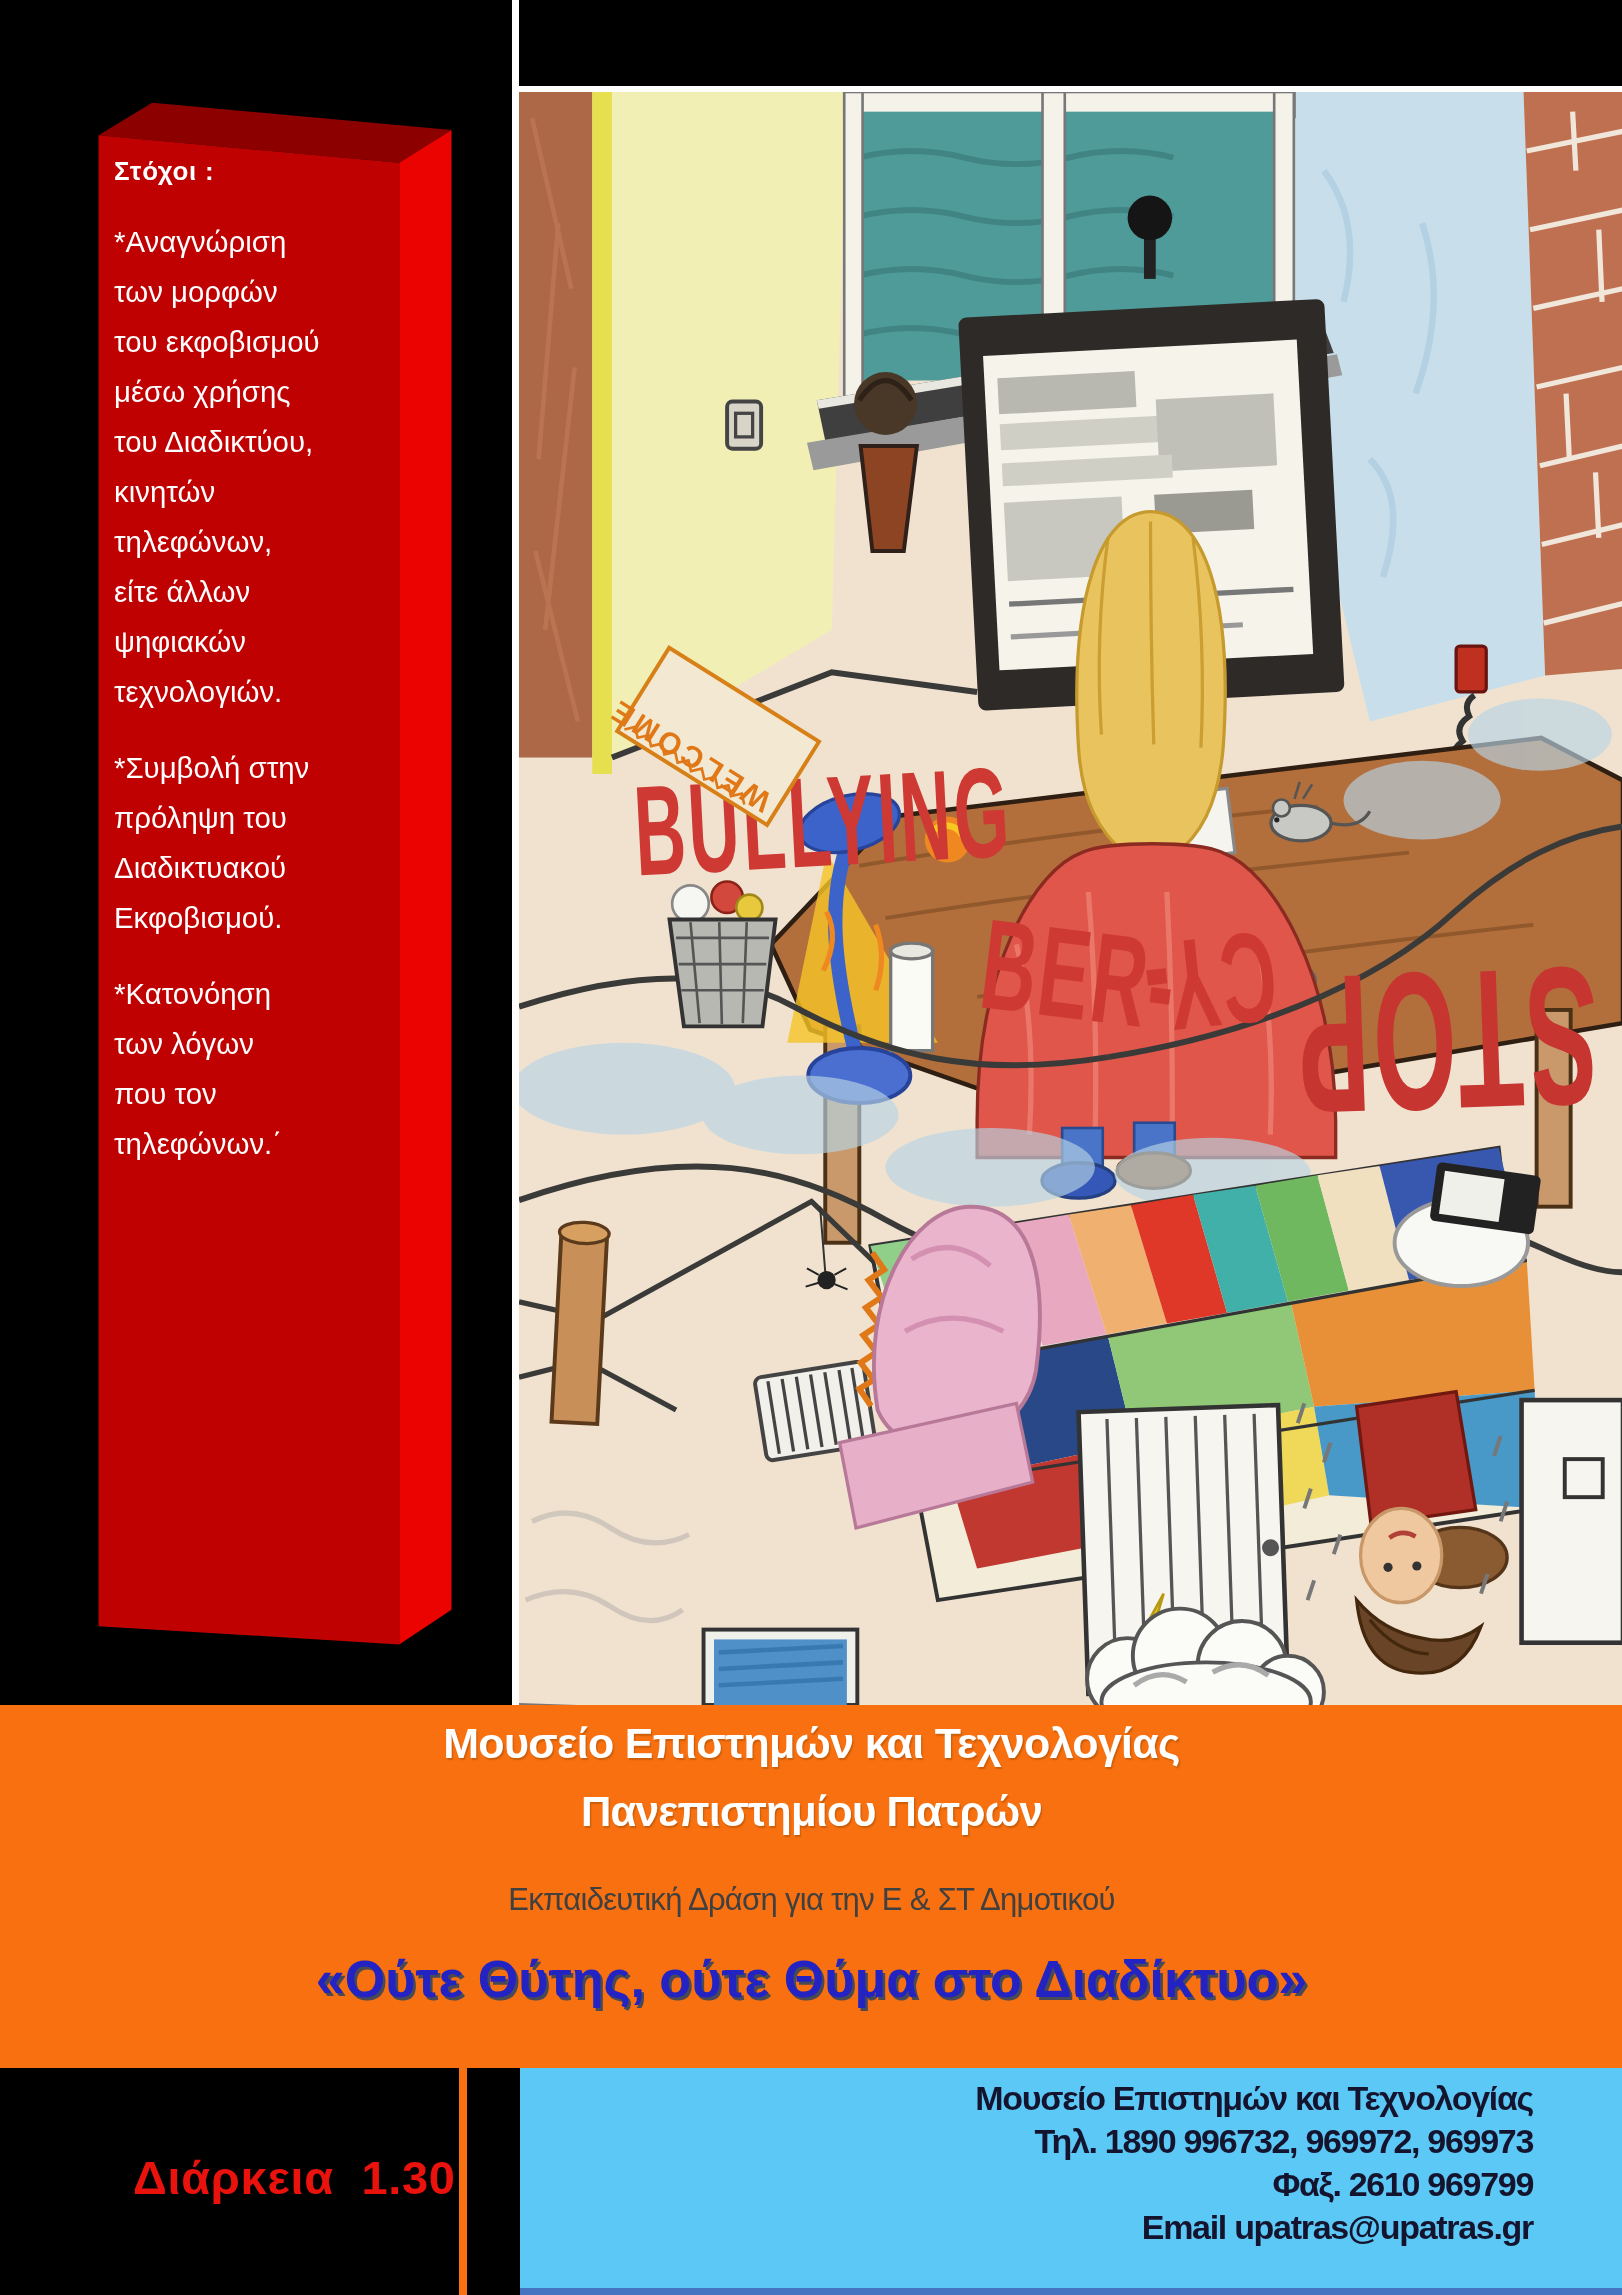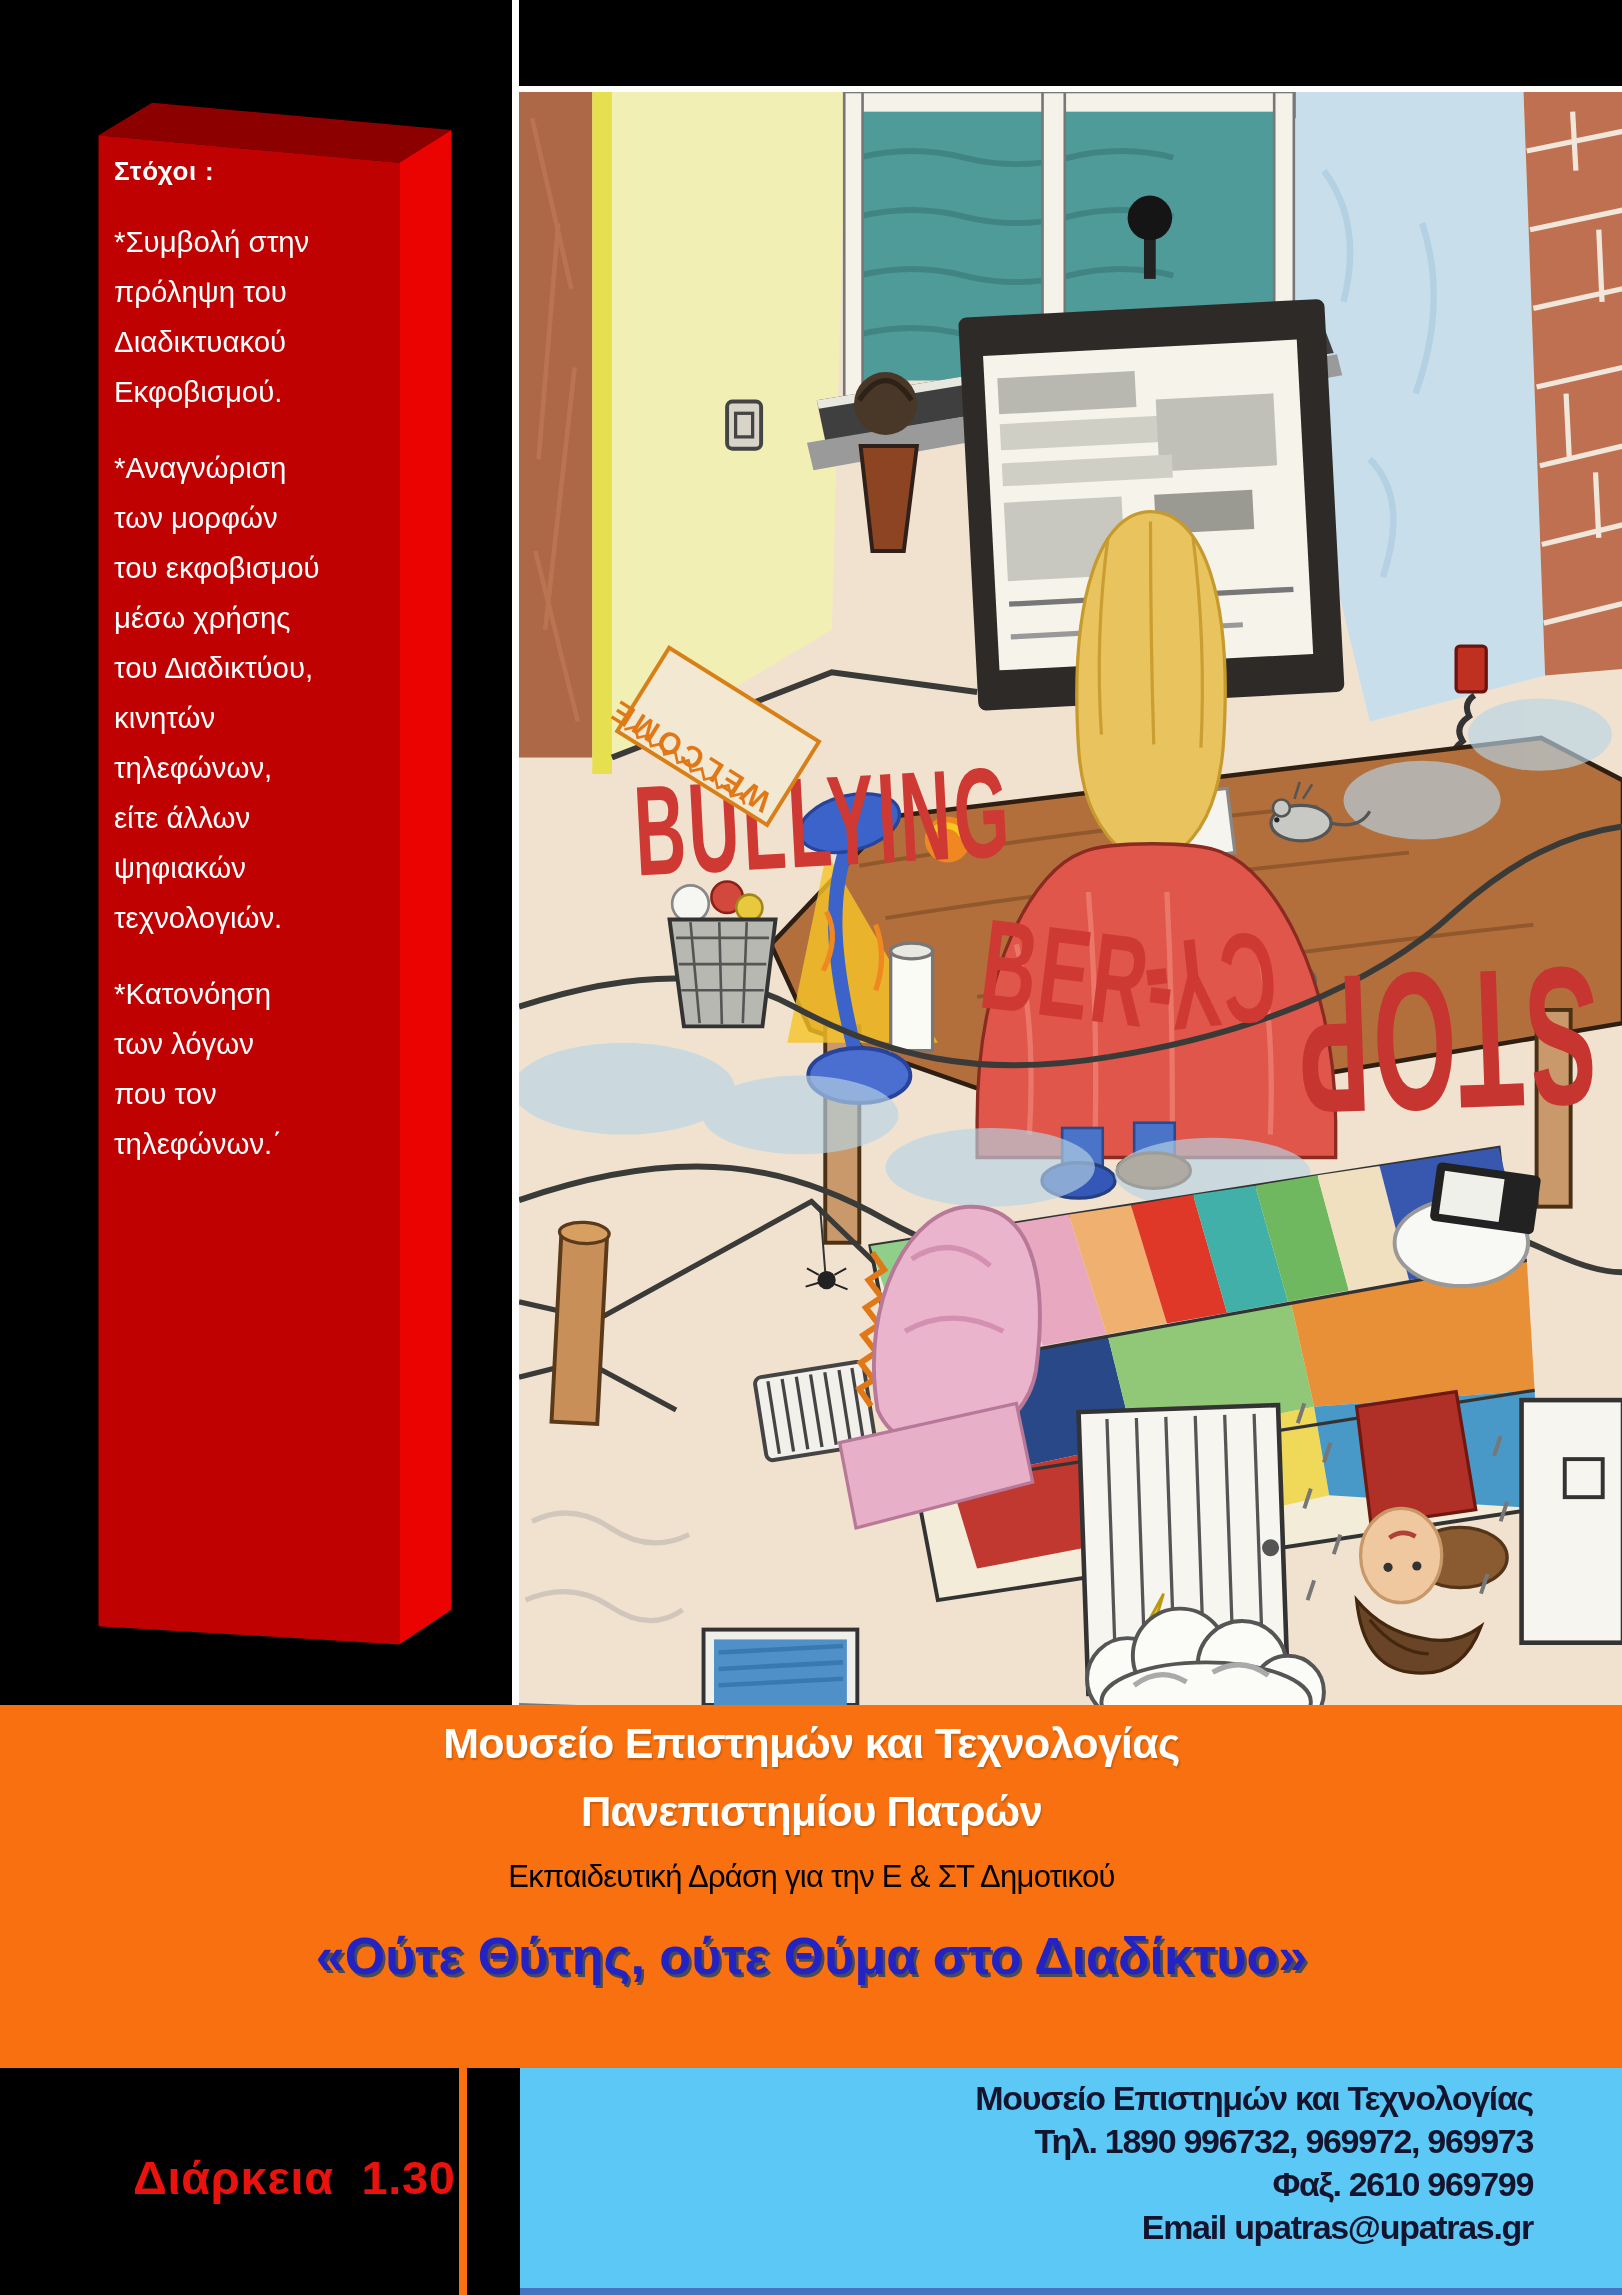--- a/index.html
+++ b/index.html
@@ -14,21 +14,21 @@
   #photo-vline{position:absolute;left:512px;top:0;width:6.5px;height:1705px;background:#fdfdfb;}
   #photo-hline{position:absolute;left:512px;top:86px;width:1110px;height:5.9px;background:#fdfdfb;}
   #artwork{position:absolute;left:519px;top:92px;width:1104px;height:1613px;background:#f1e2d0;}
   
   #banner{position:absolute;left:0;top:1705px;width:1623px;height:363px;background:#f8700f;
           display:flex;flex-direction:column;align-items:center;text-align:center;}
   #banner .l1{margin-top:14.4px;font-size:43px;font-weight:bold;color:#fff;letter-spacing:-0.7px;
               text-shadow:1.3px 2px 1.3px rgba(120,60,0,.35);}
   #banner .l2{margin-top:19.6px;font-size:42px;font-weight:bold;color:#fff;letter-spacing:-0.7px;
               text-shadow:1.3px 2px 1.3px rgba(120,60,0,.35);}
-  #banner .l3{margin-top:23px;font-size:31px;color:#000000;letter-spacing:-0.7px;}
+  #banner .l3{margin-top:46px;font-size:31px;color:#404040;letter-spacing:-0.7px;}
   #banner .l4{margin-top:31px;font-size:52px;font-weight:bold;color:#2323c3;letter-spacing:0px;
               text-shadow:2.6px 2.6px 0 #4a4a55;text-align:center;}
   
   #orange-strip{position:absolute;left:459px;top:2068px;width:7.9px;height:228px;background:#f8700f;}
   #contact-box{position:absolute;left:520px;top:2068px;width:1103px;height:221px;background:#5cc8f6;}
   #contact-box .inner{position:absolute;right:90px;top:9.2px;text-align:right;color:#14142e;
                       font-weight:bold;font-size:34px;line-height:43px;letter-spacing:-1.3px;}
   #bottom-blue{position:absolute;left:520px;top:2288px;width:1103px;height:7.2px;background:#4575c0;}
   #duration{position:absolute;left:133px;top:2150px;font-size:47px;font-weight:bold;color:#ea120c;
             letter-spacing:0.7px;white-space:pre;}
@@ -38,34 +38,34 @@
 
 <div id="page">
 
   <svg id="goals-svg" width="366" height="1557" viewBox="0 0 560 2380">
     <polygon points="10,56 92,6 550,48 470,98" fill="#8d0000"></polygon>
     <polygon points="470,98 550,48 550,2312 470,2365" fill="#ea0301"></polygon>
     <polygon points="10,56 470,98 470,2365 10,2337" fill="#c00101"></polygon>
   </svg>
   <div id="goals-text">
     <p class="title">Στόχοι :</p>
-    <p class="goal">*Συμβολή στην
-πρόληψη του
-Διαδικτυακού
-Εκφοβισμού.</p>
     <p class="goal">*Αναγνώριση
 των μορφών
 του εκφοβισμού
 μέσω  χρήσης
 του  Διαδικτύου,
 κινητών
 τηλεφώνων,
 είτε άλλων
 ψηφιακών
 τεχνολογιών.</p>
+    <p class="goal">*Συμβολή στην
+πρόληψη του
+Διαδικτυακού
+Εκφοβισμού.</p>
     <p class="goal">*Κατονόηση
 των λόγων
 που τον
 τηλεφώνων.΄</p>
   </div>
 
   <div id="photo-vline"></div>
   <div id="photo-hline"></div>
 
   <svg id="artwork" viewBox="0 0 1687 2460" preserveAspectRatio="none">

